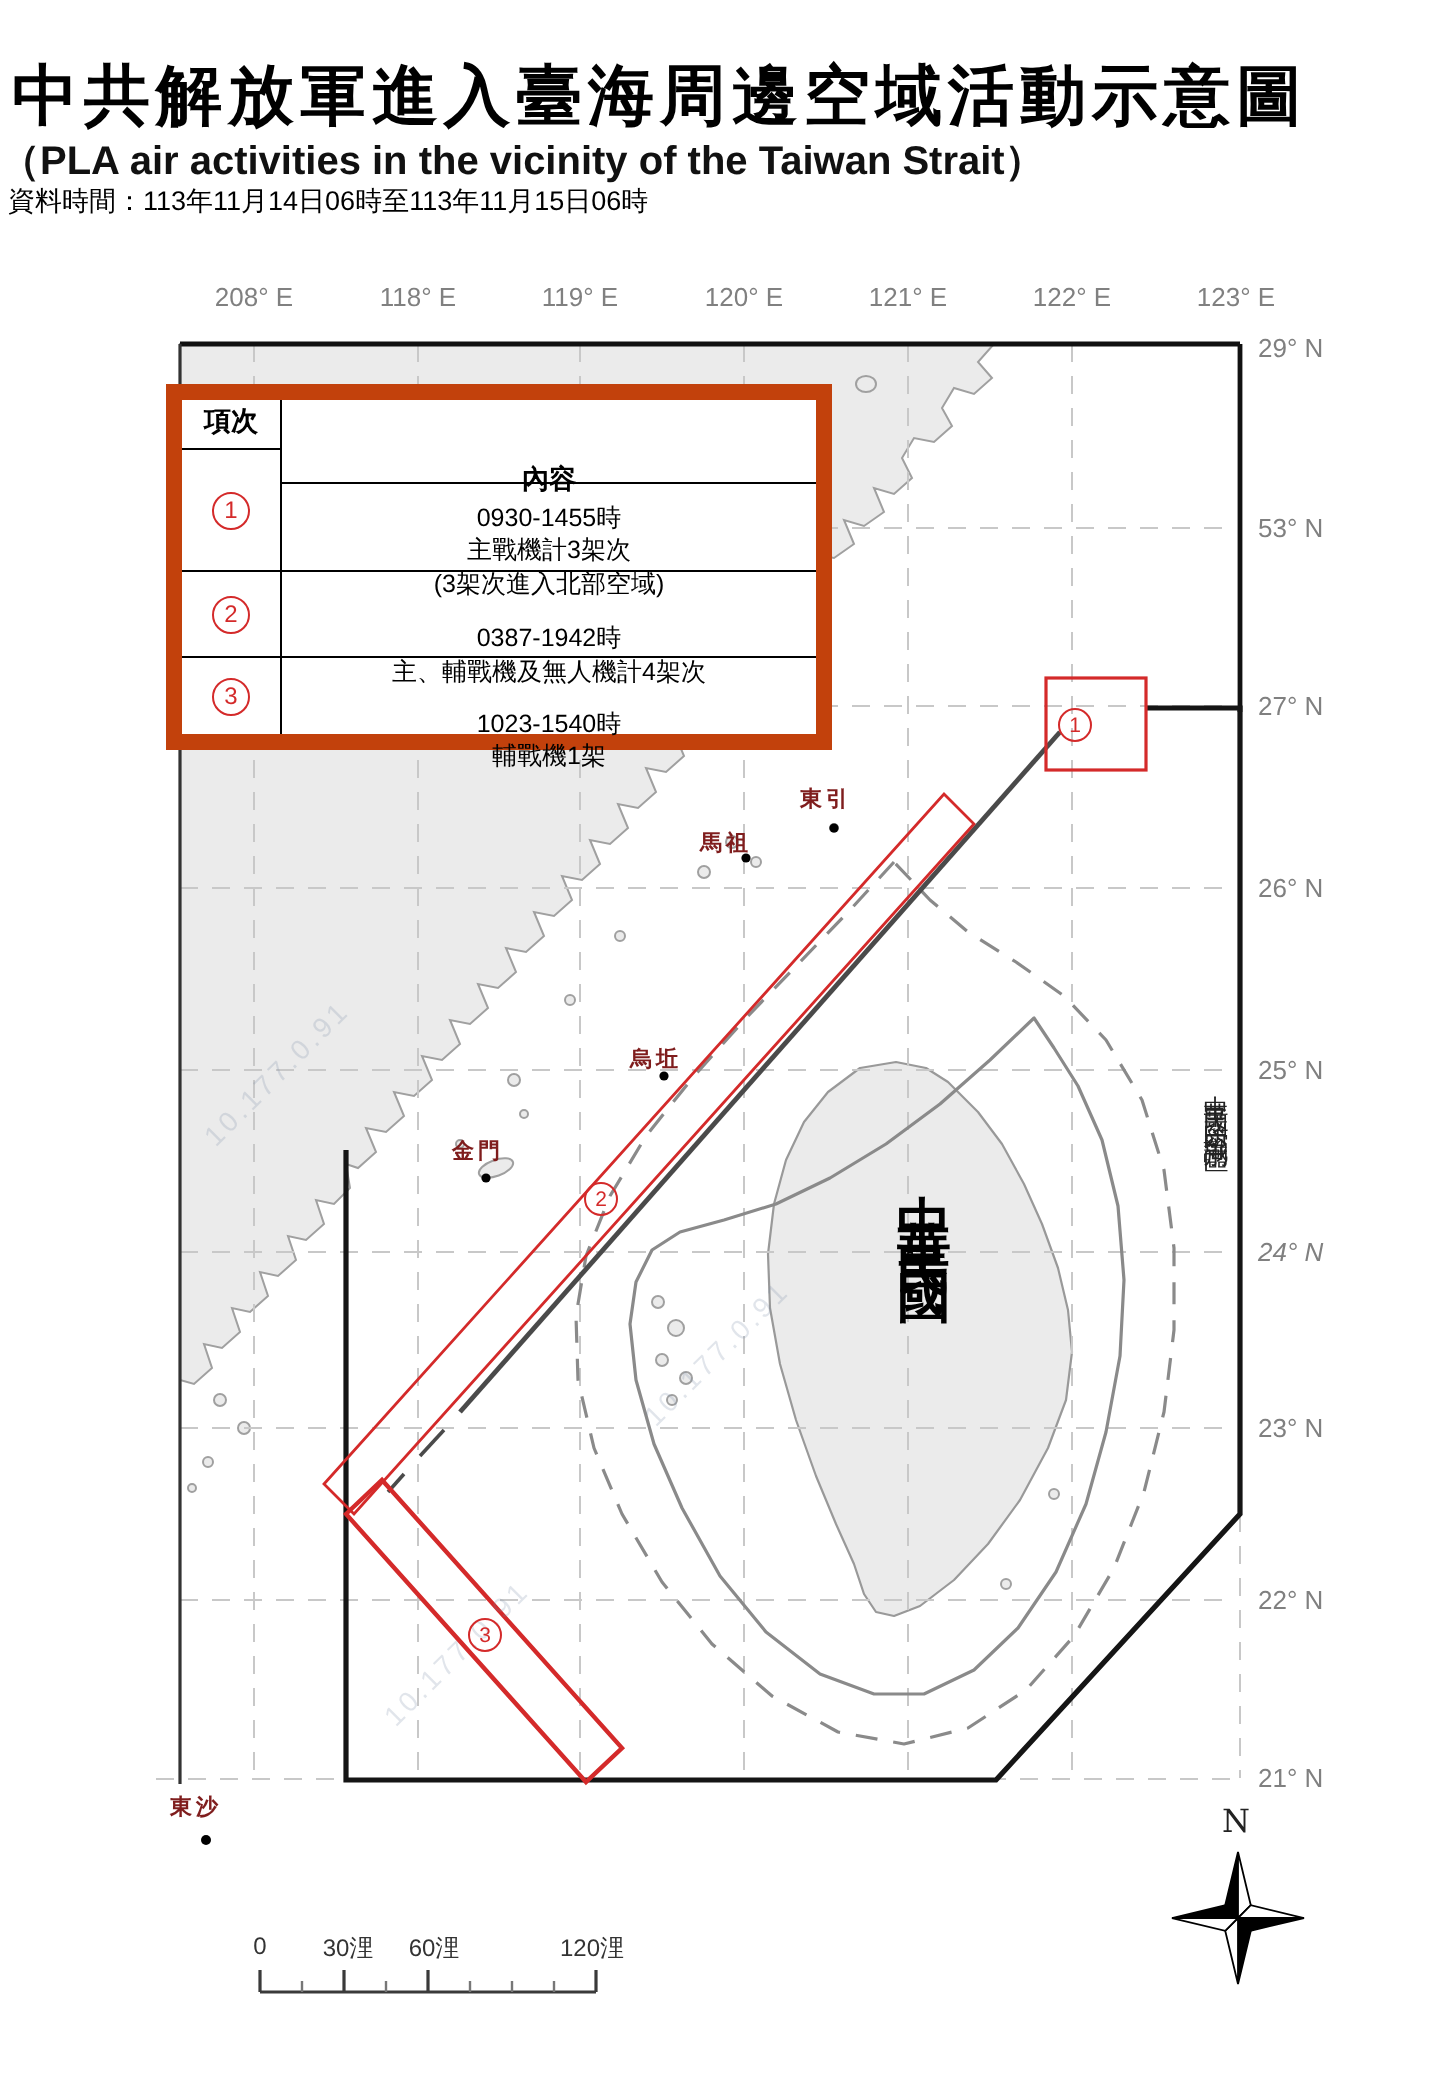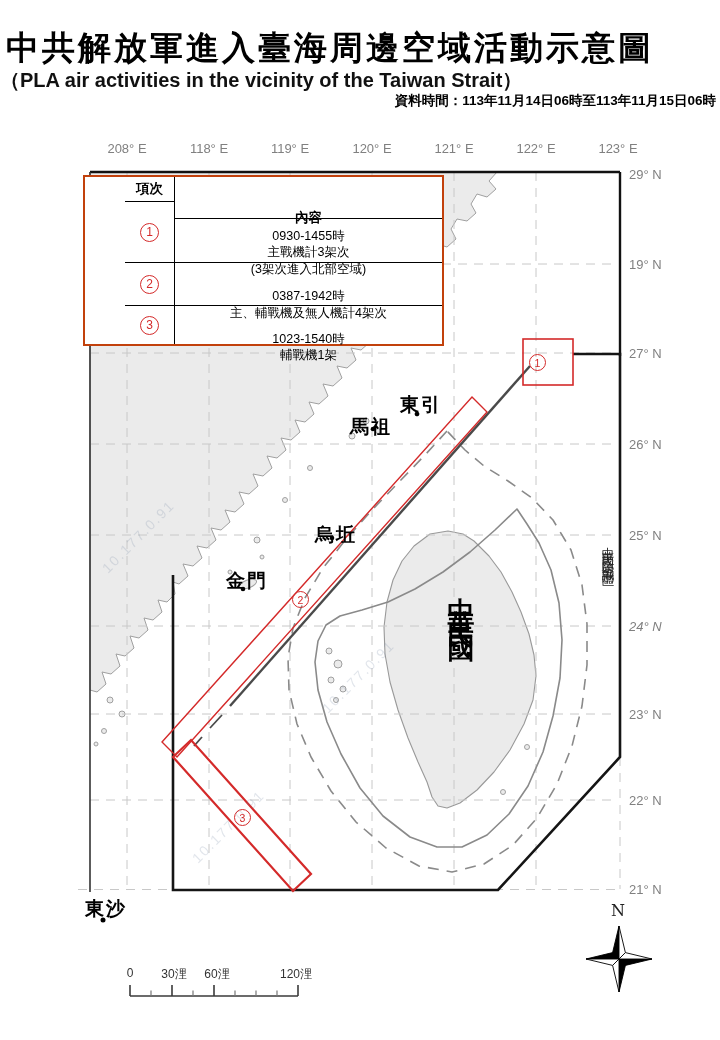--- a/index.html
+++ b/index.html
@@ -3,41 +3,41 @@
 <meta charset="utf-8">
 <style>
   html,body{margin:0;padding:0;background:#fff;}
   #page{position:relative;width:720px;height:1040px;background:#fff;overflow:hidden;
         font-family:"Liberation Sans","DejaVu Sans",sans-serif;}
   .abs{position:absolute;}
   
   .title{top:26px;left:0;width:660px;text-align:center;font-family:"DejaVu Serif","Liberation Serif",serif;
          font-size:33px;font-weight:bold;color:#000;letter-spacing:3px;}
   .subtitle{top:67px;left:0;width:720px;text-align:left;font-size:20px;font-weight:bold;color:#111;}
-  .datatime{top:92px;left:4px;width:712px;text-align:right;font-size:13.5px;font-weight:bold;color:#000;}
+  .datatime{top:92px;left:4px;width:712px;font-size:13.5px;font-weight:normal;color:#000;}
   
   .lon{top:141px;transform:translateX(-50%);font-size:13px;color:#808080;white-space:nowrap;}
   .lat{left:629px;transform:translateY(-50%);font-size:13px;color:#808080;white-space:nowrap;}
   
   #mapsvg{top:0;left:0;}
   
-  .tbl{top:175px;left:83px;width:317px;height:167px;background:#fff;border:2px solid #c2410c;
-       display:grid;grid-template-columns:50px 1fr;grid-template-rows:25px 61px 43px 38px;z-index:3;padding-left:40px;}
+  .tbl{top:192px;left:83px;width:317px;height:167px;background:#fff;border:8px solid #c2410c;
+       display:grid;grid-template-columns:50px 1fr;grid-template-rows:25px 61px 43px 38px;z-index:3;}
   .cell{border-right:1.2px solid #000;border-bottom:1.2px solid #000;display:flex;flex-direction:column;
         align-items:center;justify-content:center;font-size:12.5px;color:#000;line-height:1.3;}
   .cell.last{border-right:none;margin-top:41px;}
   .cell.bot{border-bottom:none;}
   .cell.hd{font-weight:bold;font-size:13.5px;font-family:"DejaVu Serif","Liberation Serif",serif;}
   .circ{display:inline-flex;align-items:center;justify-content:center;width:17px;height:17px;
         border:1.5px solid #d42a2a;border-radius:50%;color:#d42a2a;font-size:12px;line-height:1;}
   
   .mcirc{width:15px;height:15px;border:1.4px solid #d42a2a;border-radius:50%;color:#d42a2a;
          font-size:10.5px;display:flex;align-items:center;justify-content:center;z-index:4;background:transparent;}
   
-  .place{font-family:"DejaVu Serif","Liberation Serif",serif;font-size:19px;font-weight:600;color:#000000;
+  .place{font-family:"DejaVu Serif","Liberation Serif",serif;font-size:11px;font-weight:600;color:#7f1d1d;
          letter-spacing:2px;white-space:nowrap;z-index:2;text-align:center;}
   .vtext{writing-mode:vertical-rl;text-orientation:upright;z-index:2;}
   .roc{top:576px;left:443px;font-family:"DejaVu Serif","Liberation Serif",serif;font-size:27px;
        font-weight:bold;color:#000;letter-spacing:13px;}
   .adizlbl{top:537px;left:599px;font-family:"DejaVu Serif","Liberation Serif",serif;font-size:12.5px;
        color:#222;letter-spacing:3.5px;}
   
   .sclbl{top:966px;transform:translateX(-50%);font-size:12px;color:#333;white-space:nowrap;z-index:2;}
   .north{top:901px;left:611px;font-size:16px;color:#222;z-index:2;font-family:"DejaVu Serif",serif;}
   .wm{color:rgba(120,135,165,0.22);font-size:14px;letter-spacing:2px;transform:rotate(-45deg);
@@ -171,21 +171,21 @@
 
   <span class="abs lon" style="left:127px;">208° E</span>
   <span class="abs lon" style="left:209px;">118° E</span>
   <span class="abs lon" style="left:290px;">119° E</span>
   <span class="abs lon" style="left:372px;">120° E</span>
   <span class="abs lon" style="left:454px;">121° E</span>
   <span class="abs lon" style="left:536px;">122° E</span>
   <span class="abs lon" style="left:618px;">123° E</span>
 
   <span class="abs lat" style="top:174px;">29° N</span>
-  <span class="abs lat" style="top:264px;">19° N</span>
+  <span class="abs lat" style="top:264px;">53° N</span>
   <span class="abs lat" style="top:353px;">27° N</span>
   <span class="abs lat" style="top:444px;">26° N</span>
   <span class="abs lat" style="top:535px;">25° N</span>
   <span class="abs lat" style="top:626px;font-style:italic;">24° N</span>
   <span class="abs lat" style="top:714px;">23° N</span>
   <span class="abs lat" style="top:800px;">22° N</span>
   <span class="abs lat" style="top:889px;">21° N</span>
 
   <div class="tbl abs" style="position:absolute;">
     <div class="cell hd">項次</div>

